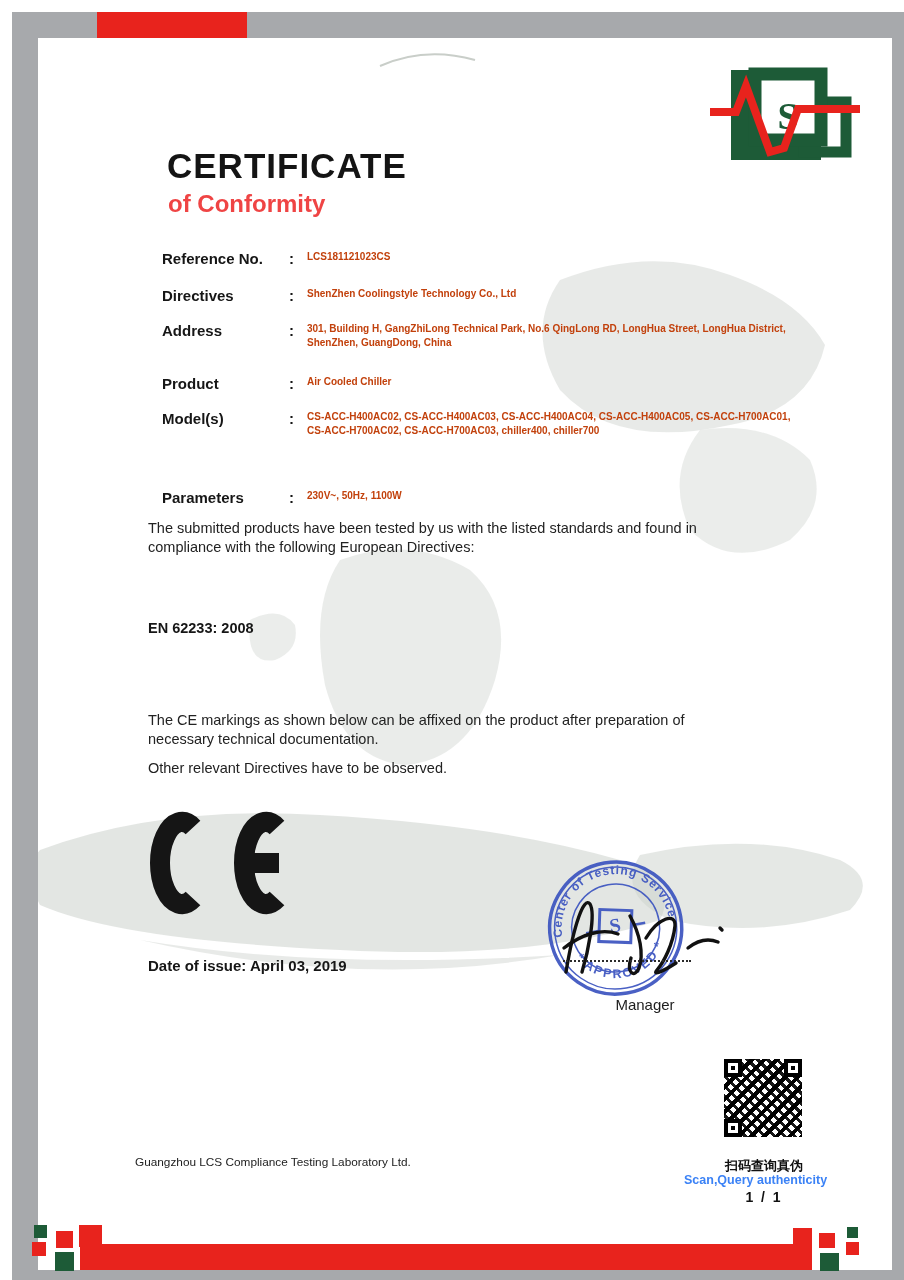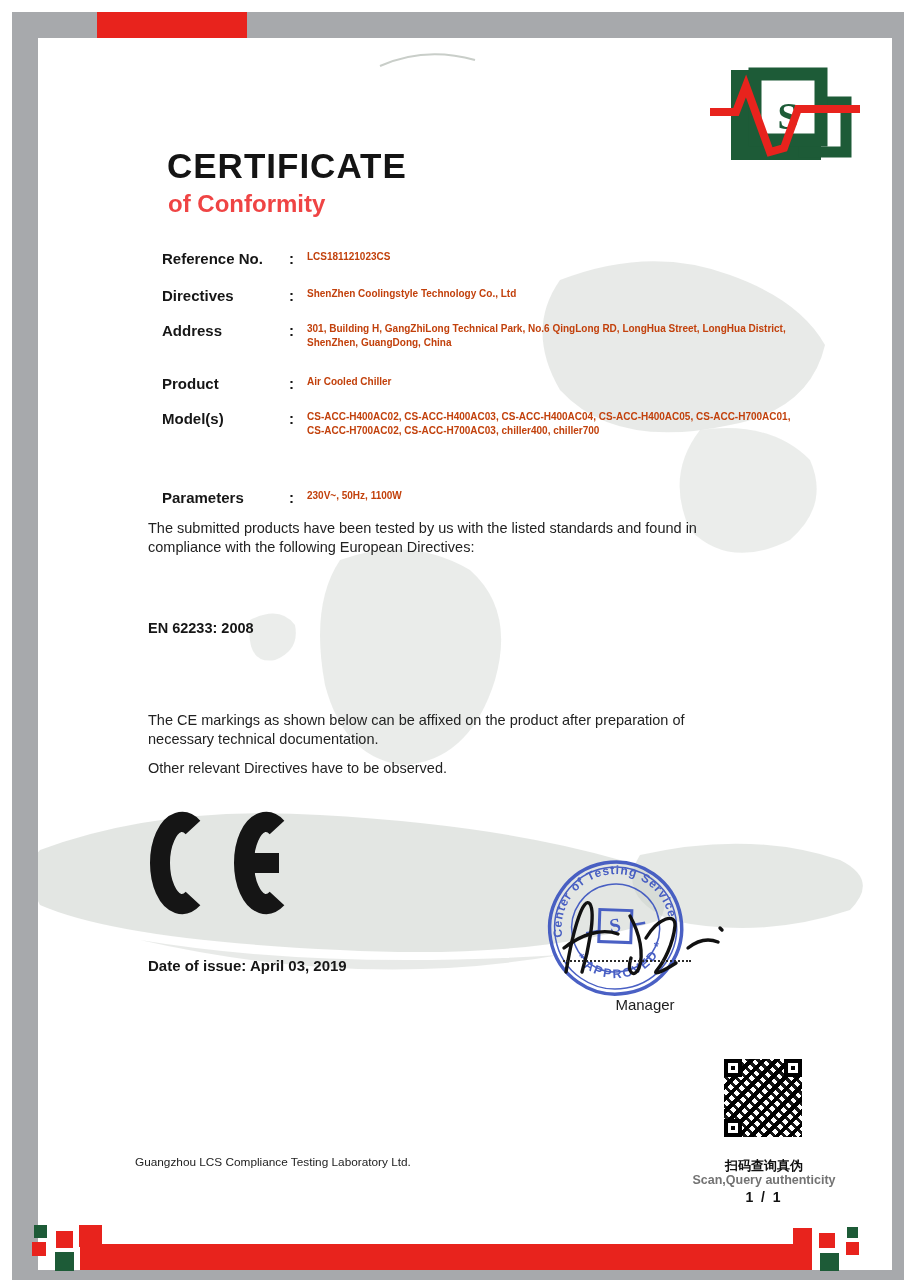--- a/index.html
+++ b/index.html
@@ -37,21 +37,21 @@
   .qr{position:absolute;left:721px;top:1056px;width:84px;height:84px;background:#fff;}
   .qrpat{
     position:absolute;left:3px;top:3px;width:78px;height:78px;
     background:
       repeating-linear-gradient(45deg, rgba(0,0,0,.9) 0 3px, transparent 3px 7px),
       repeating-linear-gradient(135deg, #000 0 4px, #fff 4px 9px);
   }
   .fp{position:absolute;width:18px;height:18px;border:4px solid #000;background:#fff;box-sizing:border-box;}
   .fp::after{content:"";position:absolute;left:3px;top:3px;width:4px;height:4px;background:#000;}
   .qrzh{position:absolute;left:684px;top:1157px;width:160px;text-align:center;font-size:13px;font-weight:bold;color:#111;}
-  .qren{position:absolute;left:684px;top:1173px;width:160px;text-align:center;font-size:12.5px;font-weight:bold;color:#737373;}
+  .qren{position:absolute;left:684px;top:1173px;width:160px;font-size:12.5px;font-weight:bold;color:#3b82f6;}
   .pageno{position:absolute;left:684px;top:1189px;width:160px;text-align:center;font-size:14px;font-weight:bold;letter-spacing:2px;color:#111;}
   .foot{position:absolute;left:135px;font-size:11.8px;color:#222;line-height:15px;text-align:right;}
 </style>
 </head>
 <body>
 
 <div class="canvas">
 
   <svg class="map" width="904" height="1280">
     <g fill="#ccd1cc" stroke="none">

